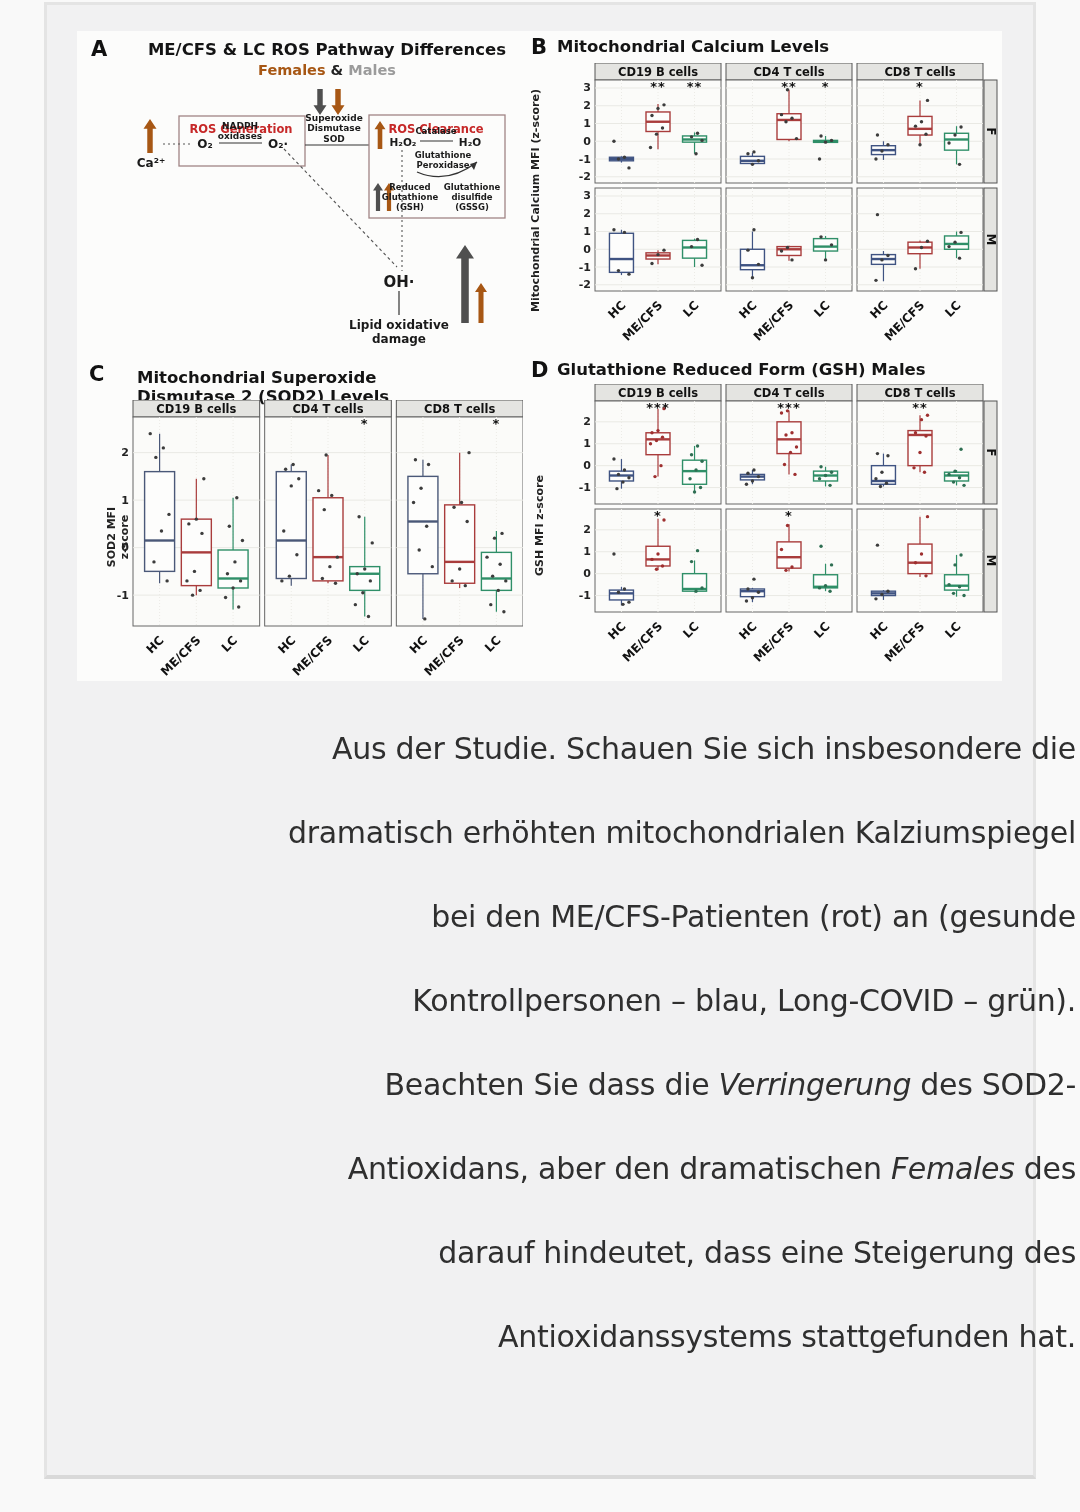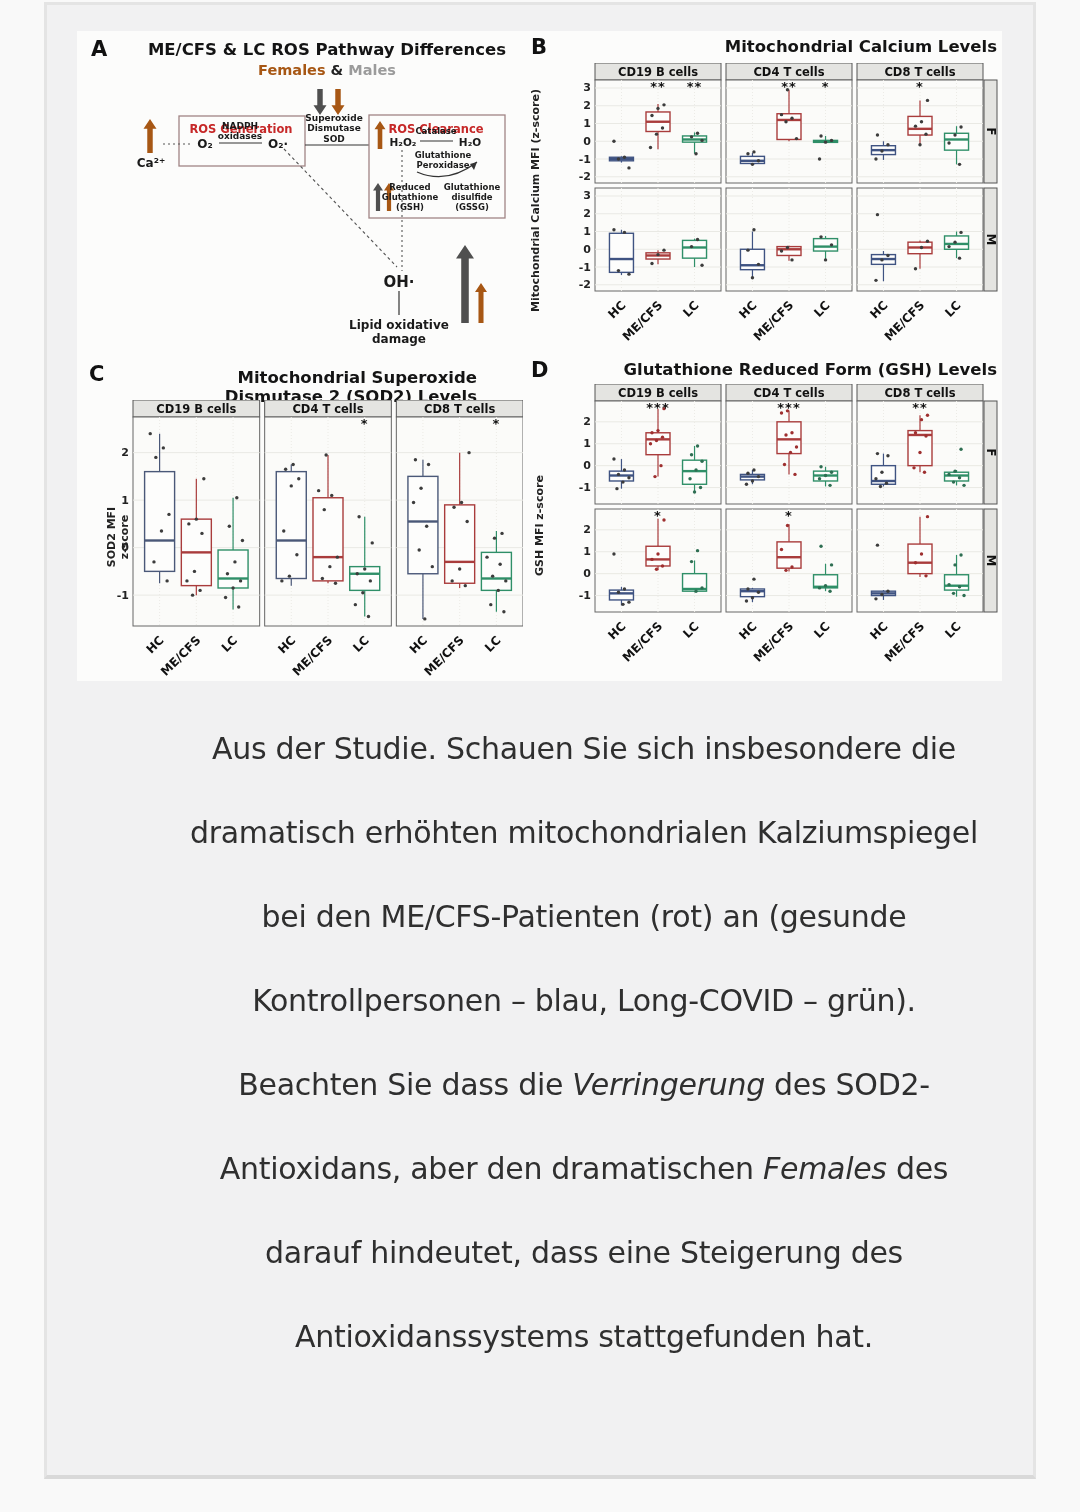--- a/index.html
+++ b/index.html
@@ -6,40 +6,40 @@
     font-family:"DejaVu Sans","Liberation Sans",sans-serif;}
   .card{position:absolute;left:44px;top:2px;width:986px;height:1470px;background:#f1f1f2;
     border:3px solid #e4e4e4;border-bottom:4px solid #d9d9d9;}
   .figure{position:absolute;left:30px;top:26px;width:925px;height:650px;background:#fcfcfb;}
   .panel{position:absolute;}
   .pA{left:0;top:0;width:450px;height:325px;}
   .pB{left:450px;top:0;width:475px;height:325px;}
   .pC{left:0;top:325px;width:450px;height:325px;}
   .pD{left:450px;top:325px;width:475px;height:325px;}
   .plabel{position:absolute;font-weight:bold;font-size:21px;color:#111;}
-  .ptitle{position:absolute;font-weight:bold;font-size:16.5px;color:#141414;text-align:right;line-height:19px;}
+  .ptitle{position:absolute;font-weight:bold;font-size:16.5px;color:#141414;text-align:left;line-height:19px;}
   .ylab-v{position:absolute;writing-mode:vertical-rl;transform:rotate(180deg);font-weight:bold;
     font-size:11px;color:#222;text-align:center;}
   .ylab-c{position:absolute;left:-14px;top:168px;width:110px;text-align:center;transform:rotate(-90deg);
     font-weight:bold;font-size:11px;color:#222;line-height:13px;}
   .ylab-c-inner{display:inline-block;width:66px;}
   svg text.strip-t{font-weight:bold;font-size:11.5px;fill:#111;text-anchor:middle;}
   svg text.ytick-t{font-weight:bold;font-size:11px;fill:#222;}
   svg text.xlab-t{font-weight:bold;font-size:12px;fill:#111;}
   svg text.sig-t{font-weight:bold;font-size:13px;fill:#111;text-anchor:middle;letter-spacing:1px;}
   
   .at-title{font-weight:bold;font-size:16.5px;fill:#141414;text-anchor:middle;}
   .at-sub{font-weight:bold;font-size:14.5px;text-anchor:middle;}
   .at-red{font-weight:bold;font-size:11.5px;text-anchor:middle;}
   .at-big{font-weight:bold;font-size:12px;fill:#1a1a1a;text-anchor:middle;}
   .at-med{font-weight:bold;font-size:10.5px;fill:#1a1a1a;text-anchor:middle;}
   .at-sm{font-weight:bold;font-size:9px;fill:#1a1a1a;text-anchor:middle;}
   .at-xs{font-weight:bold;font-size:8.5px;fill:#1a1a1a;text-anchor:middle;}
   .at-oh{font-weight:bold;font-size:15px;fill:#1a1a1a;text-anchor:middle;}
-  .caption{position:absolute;left:45px;top:727px;width:984px;text-align:center;color:#2f2f2f;}
+  .caption{position:absolute;left:45px;top:727px;width:984px;text-align:right;color:#2f2f2f;}
   .cap-line{font-size:30px;line-height:34px;margin-bottom:50px;letter-spacing:-0.3px;}
   .cap-line em{font-style:italic;}
 </style>
 </head>
 <body>
 
 <div class="card">
   <div class="figure">
 
     <div class="panel pA">
@@ -471,21 +471,21 @@
           <circle cx="406.90000000000003" cy="211.75" r="1.7" fill="#3c3c3c"></circle>
           <text x="399.40000000000003" y="28" class="sig-t">*</text>
           <text x="330.9333333333334" y="241" class="xlab-t" text-anchor="end" transform="rotate(-45 330.9333333333334 241)">HC</text>
           <text x="367.6666666666667" y="241" class="xlab-t" text-anchor="end" transform="rotate(-45 367.6666666666667 241)">ME/CFS</text>
           <text x="404.40000000000003" y="241" class="xlab-t" text-anchor="end" transform="rotate(-45 404.40000000000003 241)">LC</text>
         </svg>
     </div>
 
     <div class="panel pD">
       <div class="plabel" style="left:4px;top:2px;">D</div>
-      <div class="ptitle" style="left:30px;top:4px;width:440px;">Glutathione Reduced Form (GSH) Levels</div>
+      <div class="ptitle" style="left:30px;top:4px;width:440px;">Glutathione Reduced Form (GSH) Males</div>
       <div class="ylab-v" style="left:6px;top:85px;height:170px;">GSH MFI z-score</div>
       <svg width="440" height="284" style="position:absolute;left:32px;top:28px;">
           <rect x="36" y="0" width="126" height="17" fill="#e4e4e1" stroke="#555" stroke-width="1"></rect>
           <text x="99" y="12.5" class="strip-t">CD19 B cells</text>
           <rect x="36" y="17" width="126" height="103" fill="#fbfbf9" stroke="#666" stroke-width="1"></rect>
           <line x1="36" y1="37.819148936170215" x2="162" y2="37.819148936170215" stroke="#e9e9e4" stroke-width="1"></line>
           <line x1="36" y1="59.734042553191486" x2="162" y2="59.734042553191486" stroke="#e9e9e4" stroke-width="1"></line>
           <line x1="36" y1="81.64893617021276" x2="162" y2="81.64893617021276" stroke="#e9e9e4" stroke-width="1"></line>
           <line x1="36" y1="103.56382978723404" x2="162" y2="103.56382978723404" stroke="#e9e9e4" stroke-width="1"></line>
           <line x1="62.459999999999994" y1="17" x2="62.459999999999994" y2="120" stroke="#ecebe6" stroke-width="1" stroke-dasharray="1,2"></line>

